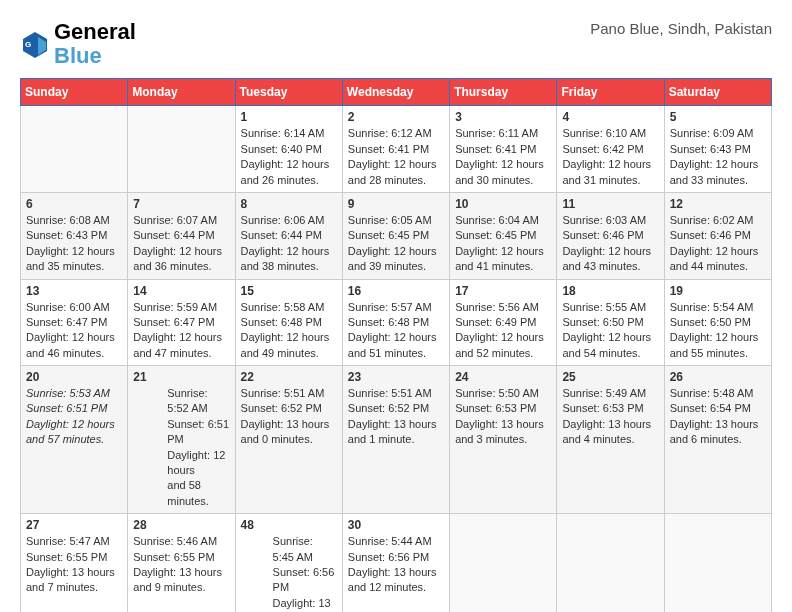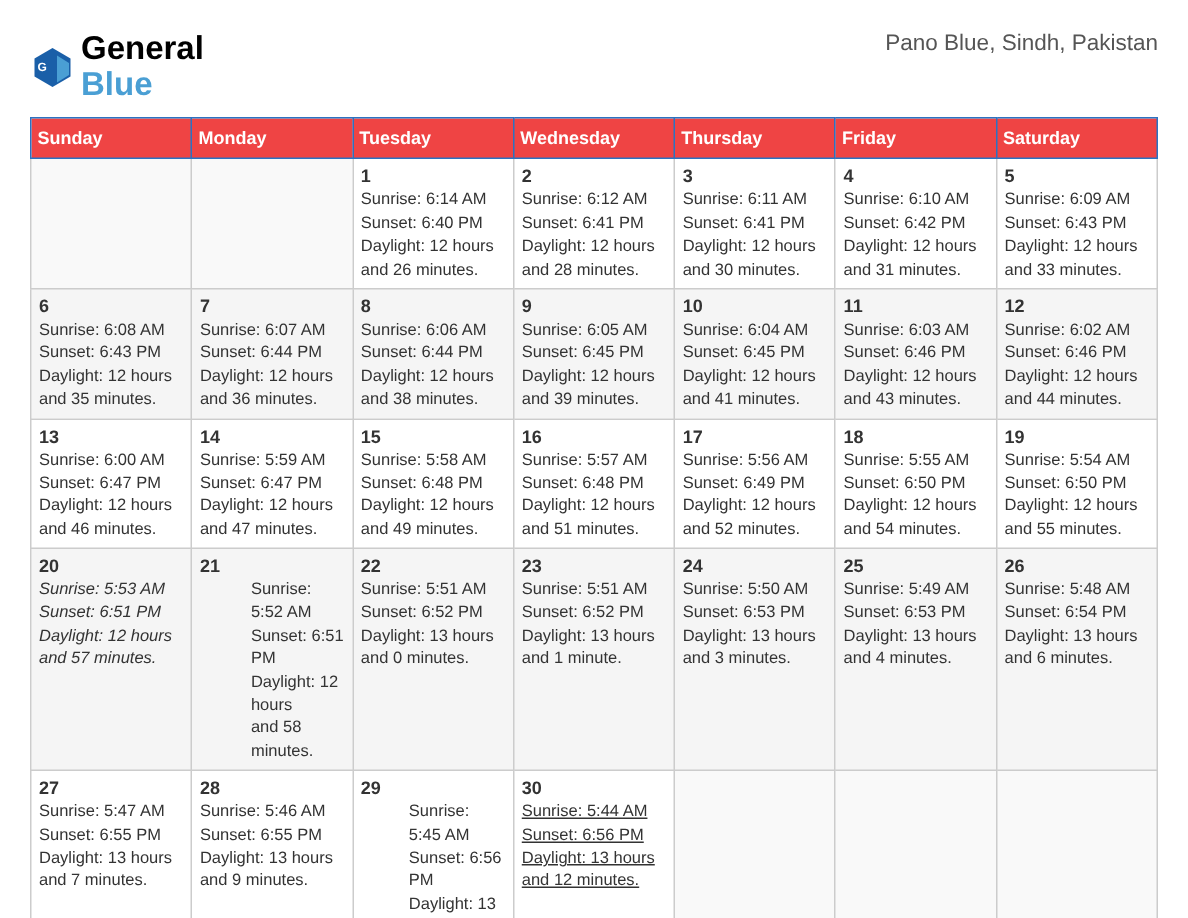--- a/index.html
+++ b/index.html
@@ -323,29 +323,29 @@
 and 7 minutes.</div>
         </td>
         <td>
           <div class="day-num">28</div>
           <div class="day-info" style="white-space: pre-line;">Sunrise: 5:46 AM
 Sunset: 6:55 PM
 Daylight: 13 hours
 and 9 minutes.</div>
         </td>
         <td>
-          <div class="day-num">29</div>
+          <div class="day-num">48</div>
           <div class="day-info" style="white-space: pre-line; margin-left: 32px;">Sunrise: 5:45 AM
 Sunset: 6:56 PM
 Daylight: 13 hours
 and 10 minutes.</div>
         </td>
         <td>
           <div class="day-num">30</div>
-          <div class="day-info" style="white-space: pre-line; text-decoration: underline;">Sunrise: 5:44 AM
+          <div class="day-info" style="white-space: pre-line;">Sunrise: 5:44 AM
 Sunset: 6:56 PM
 Daylight: 13 hours
 and 12 minutes.</div>
         </td>
         <td class="empty"></td>
         <td class="empty"></td>
         <td class="empty"></td>
       </tr>
     </tbody>
 </table>

